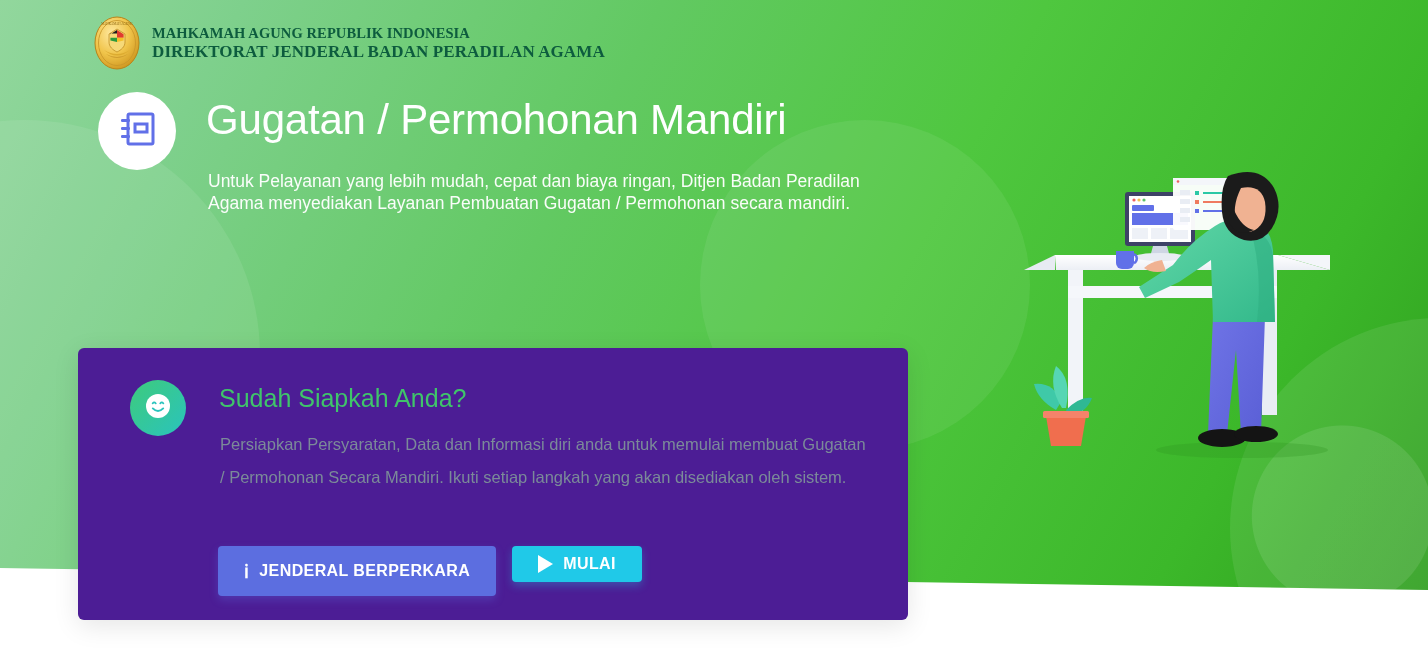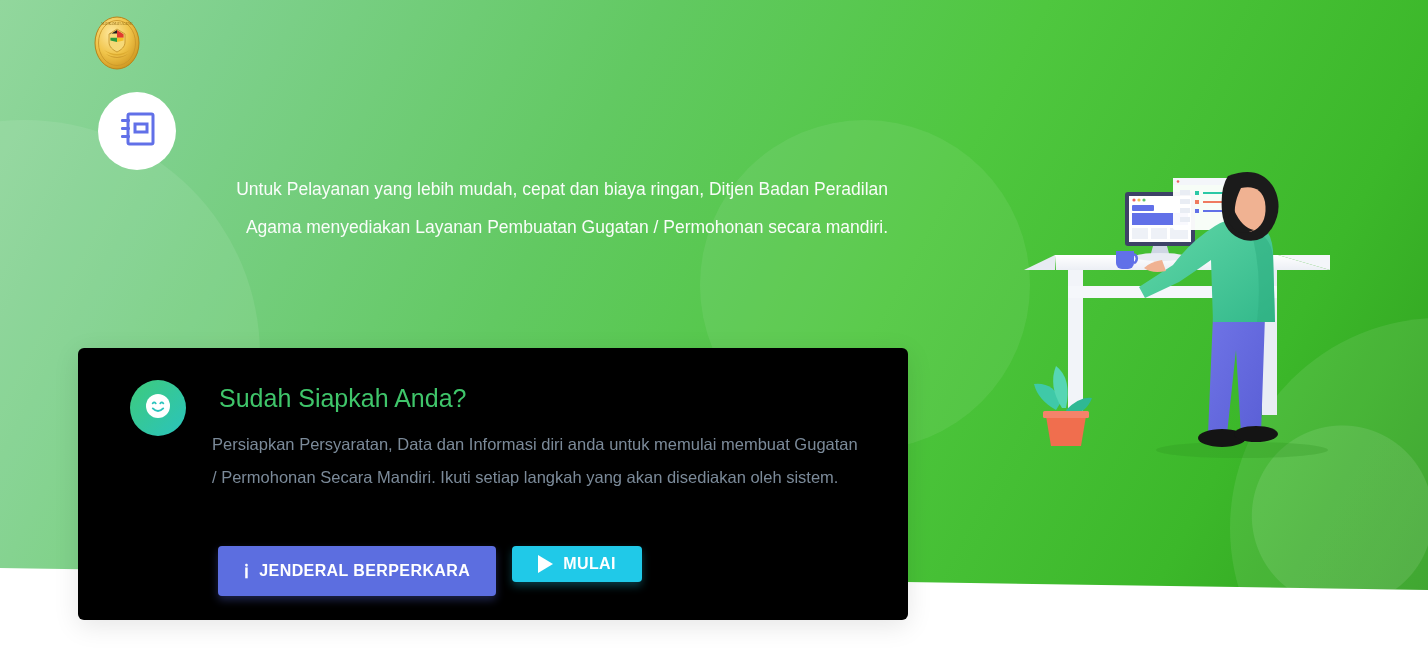--- a/index.html
+++ b/index.html
@@ -88,31 +88,30 @@
     font-weight: normal;
     color: #ffffff;
     letter-spacing: -0.2px;
     white-space: nowrap;
   }
   .hero-desc {
     position: absolute;
     left: 208px; top: 170px;
     width: 680px;
     font-size: 17.5px;
-    line-height: 38px;
+    line-height: 22px;
     color: rgba(255,255,255,0.96);
-    text-align: right;
   }
 
   
   .card {
     position: absolute;
     left: 78px; top: 348px;
     width: 830px; height: 272px;
-    background: #000000;
+    background: #4c1d95;
     border-radius: 6px;
     box-shadow: 0 6px 26px rgba(0,0,0,0.10);
   }
   .card-icon {
     position: absolute;
     left: 52px; top: 32px;
     width: 56px; height: 56px;
     border-radius: 50%;
     background: linear-gradient(135deg, #3ecb7c 0%, #2ac3bd 100%);
     display: flex;
@@ -121,21 +120,21 @@
   }
   .card-title {
     position: absolute;
     left: 141px; top: 36px;
     font-size: 25px;
     color: #3fc56a;
     font-weight: normal;
   }
   .card-desc {
     position: absolute;
-    left: 134px; top: 80px;
+    left: 142px; top: 80px;
     width: 650px;
     font-size: 16.5px;
     line-height: 33px;
     color: #7b8a99;
   }
 
   
   .btn-row {
     position: absolute;
     left: 140px; top: 198px;
@@ -217,34 +216,39 @@
         <path d="M23 13 l8 5 v8 c0 5 -4 8 -8 10 c-4 -2 -8 -5 -8 -10 v-8 z" fill="#f6d978" stroke="#b8841a" stroke-width="0.7"></path>
         <path d="M23 14 l6.6 4.2 v3.6 h-6.6 z" fill="#e03b2e"></path>
         <path d="M16.4 18.2 l6.6 -4.2 v3.6 h-6.6 z" fill="#1b1b1b"></path>
         <path d="M16.4 21.8 h6.6 v4.2 l-6.6 -1.6 z" fill="#2c9a3c"></path>
         <path d="M23 21.8 h6.6 v2.6 l-6.6 1.6 z" fill="#f3c02a"></path>
         <path d="M10 34 q13 8 26 0 q-13 11 -26 0 z" fill="#d9a72c" opacity="0.85"></path>
         <path d="M12 38 q11 6 22 0 q-11 8 -22 0 z" fill="#c9962a" opacity="0.8"></path>
         <text x="23" y="8.5" font-size="3.2" fill="#8a6410" text-anchor="middle" font-family="Liberation Serif, serif">MAHKAMAH AGUNG</text>
       </svg>
     </span>
+    <div class="logo-text">
+      <div class="logo-line1">MAHKAMAH AGUNG REPUBLIK INDONESIA</div>
+      <div class="logo-line2">DIREKTORAT JENDERAL BADAN PERADILAN AGAMA</div>
+    </div>
   </div>
 
   <div class="hero-icon-circle">
     <span>
       <svg width="40" height="40" viewBox="0 0 40 40" xmlns="http://www.w3.org/2000/svg">
         <rect x="11" y="5" width="25" height="30" rx="1.5" fill="none" stroke="#6170e8" stroke-width="3"></rect>
         <rect x="18" y="15" width="12" height="8" fill="none" stroke="#6170e8" stroke-width="3"></rect>
         <rect x="4" y="10" width="9" height="3" rx="1.2" fill="#6170e8"></rect>
         <rect x="4" y="18" width="9" height="3" rx="1.2" fill="#6170e8"></rect>
         <rect x="4" y="26" width="9" height="3" rx="1.2" fill="#6170e8"></rect>
       </svg>
     </span>
   </div>
 
+  <h1 class="hero-title">Gugatan / Permohonan Mandiri</h1>
   <p class="hero-desc">Untuk Pelayanan yang lebih mudah, cepat dan biaya ringan, Ditjen Badan Peradilan Agama menyediakan Layanan Pembuatan Gugatan / Permohonan secara mandiri.</p>
 
   <div class="card">
     <div class="card-icon">
       <span>
         <svg width="30" height="30" viewBox="0 0 30 30" xmlns="http://www.w3.org/2000/svg">
           <circle cx="15" cy="15" r="12" fill="#ffffff"></circle>
           <path d="M9.6 12.4 q1.6 -2.2 3.2 0" fill="none" stroke="#2ac3bd" stroke-width="1.7" stroke-linecap="round"></path>
           <path d="M17.2 12.4 q1.6 -2.2 3.2 0" fill="none" stroke="#2ac3bd" stroke-width="1.7" stroke-linecap="round"></path>
           <path d="M9.8 17.4 q5.2 5.2 10.4 0" fill="none" stroke="#2ac3bd" stroke-width="1.9" stroke-linecap="round"></path>

